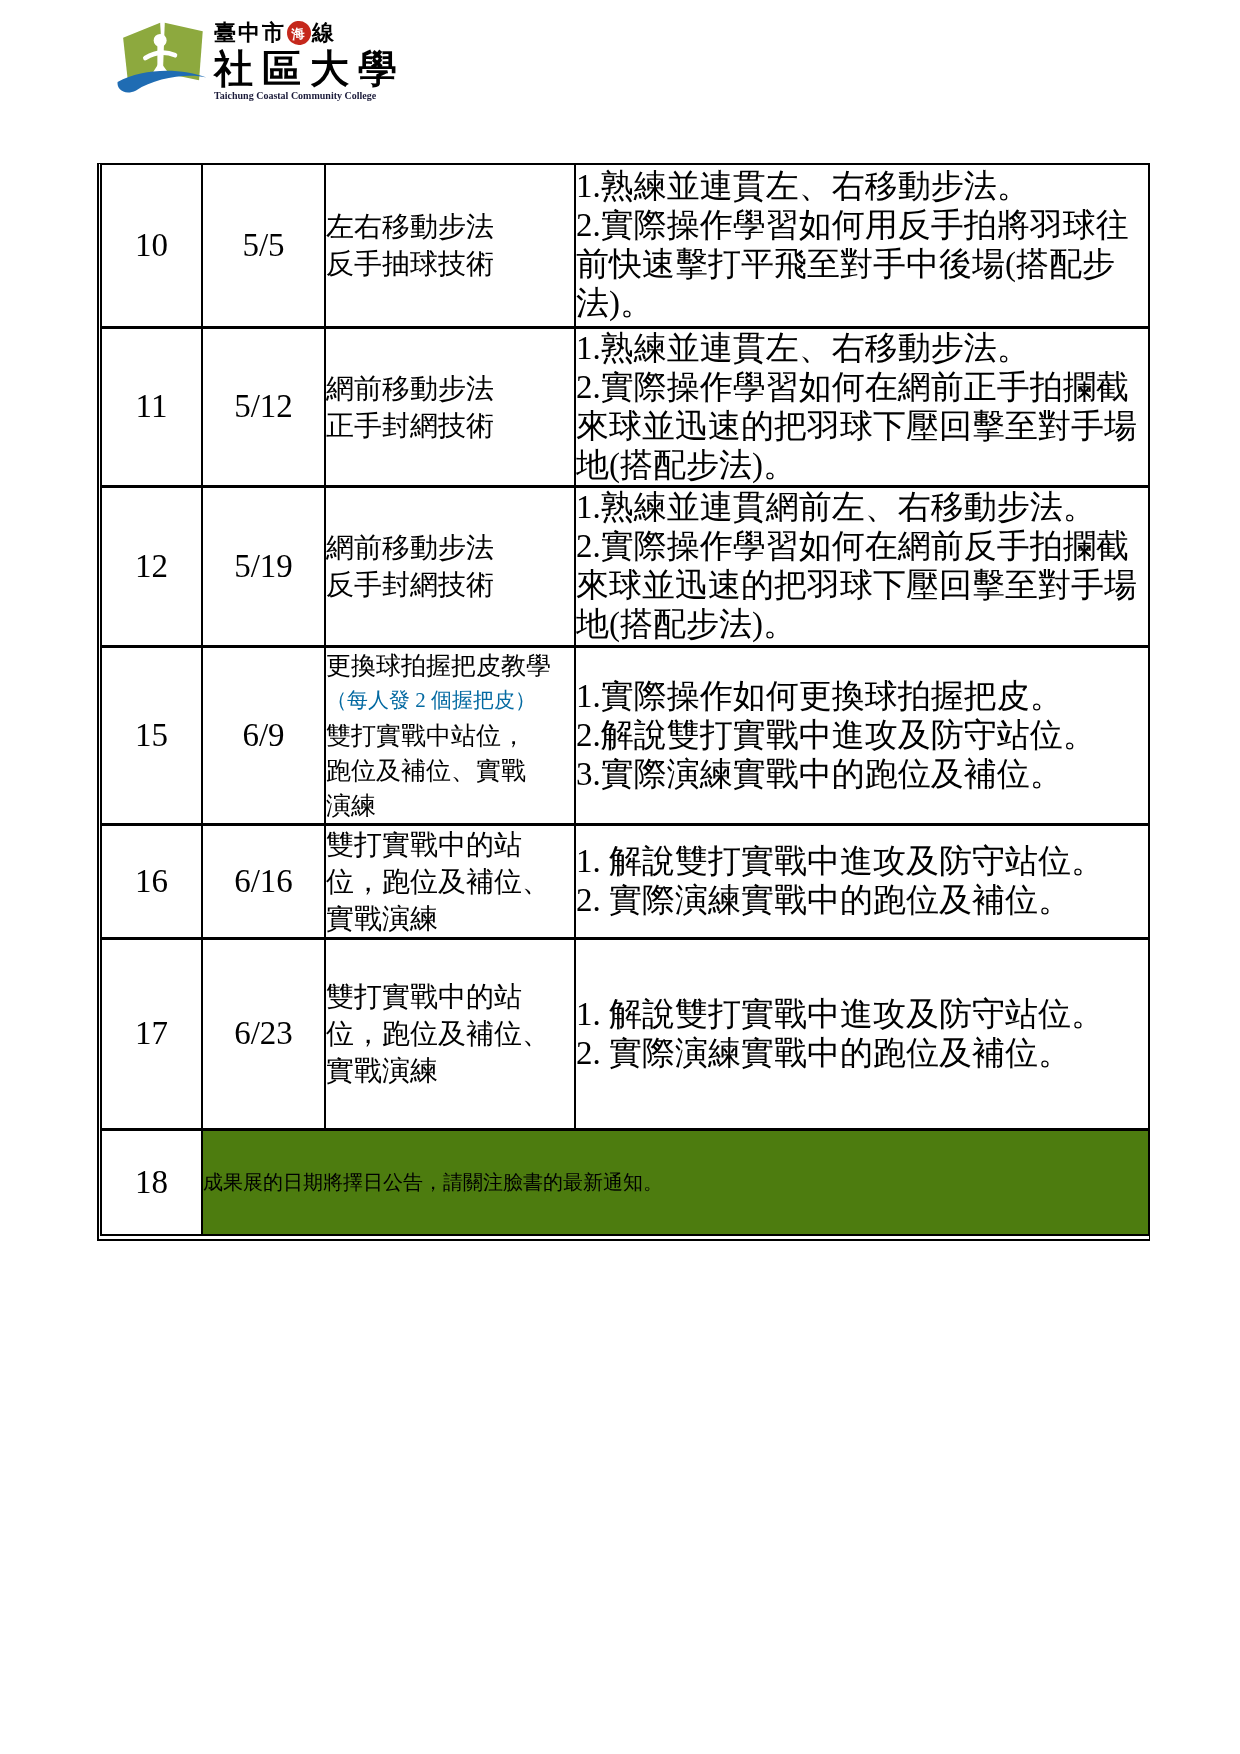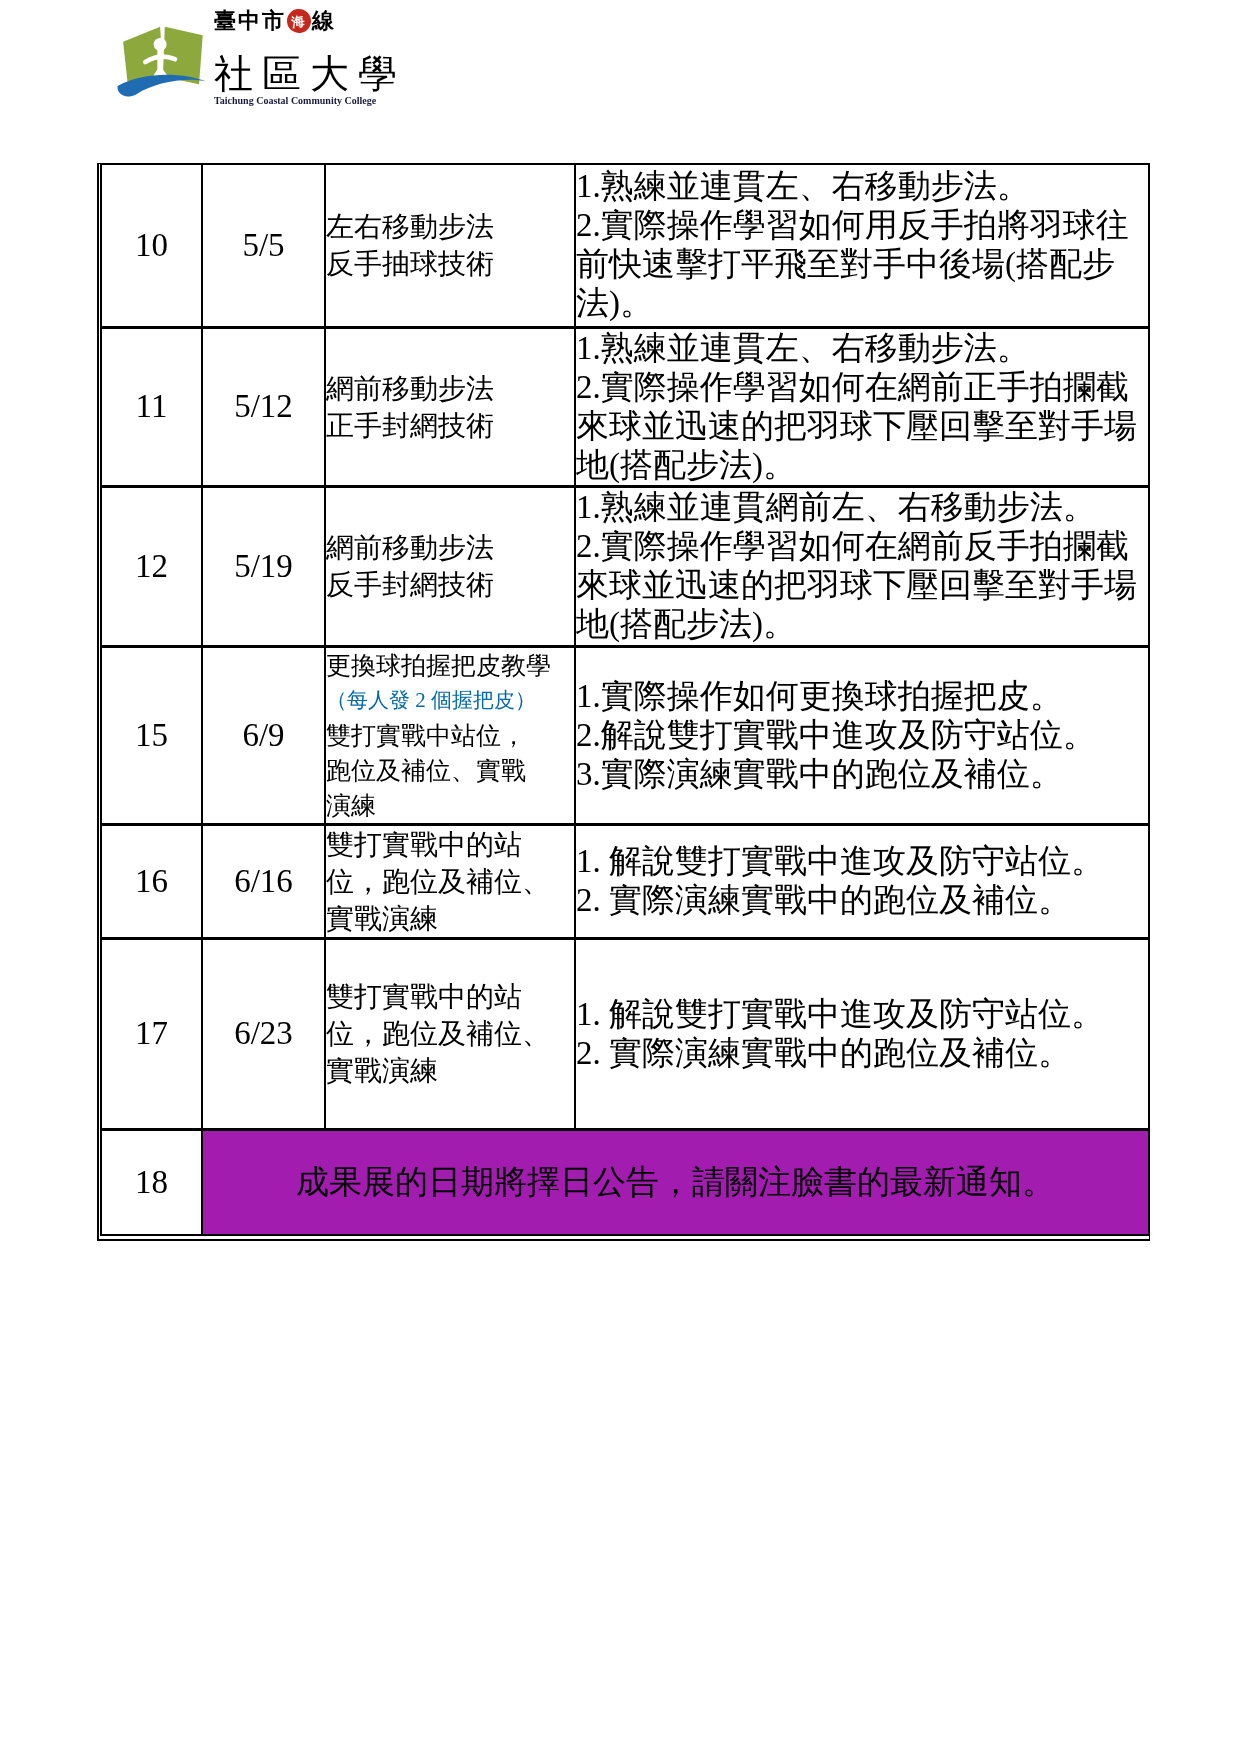--- a/index.html
+++ b/index.html
@@ -13,21 +13,21 @@
     color: #000;
     overflow: hidden;
   }
 
   
   .logo-block {
     position: absolute;
     left: 112px;
     top: 14px;
     display: flex;
-    align-items: flex-end;
+    align-items: flex-start;
     height: 92px;
   }
   .logo-mark { display:block; }
   .logo-text { margin-left: 2px; margin-top: 6px; line-height: 1; }
   .logo-line1 {
     font-size: 22px;
     font-weight: 700;
     letter-spacing: 2px;
     display: flex;
     align-items: center;
@@ -41,23 +41,23 @@
     border-radius: 50%;
     background: #c5281c;
     color: #fff;
     font-size: 13px;
     font-weight: 700;
     margin: 0 1px;
     transform: rotate(-8deg);
   }
   .logo-line2 {
     font-size: 39px;
-    font-weight: 400;
+    font-weight: 700;
     letter-spacing: 9px;
-    margin-top: 20px;
+    margin-top: 3px;
     white-space: nowrap;
   }
   .logo-line3 {
     font-size: 10px;
     font-weight: 700;
     color: #1b1b3a;
     margin-top: 3px;
     white-space: nowrap;
   }
 
@@ -114,23 +114,23 @@
   }
   td.topic .t-line { white-space: nowrap; }
   tr.small-topic td.topic { font-size: 25px; line-height: 35px; }
   .t-line.red { color: #0369a1; font-size: 21px; }
   td.content {
     font-size: 33px;
     line-height: 39px;
     padding: 3px 2px 3px 6px;
   }
   td.notice {
-    background: #a21caf;
-    text-align: center;
-    font-size: 33px;
+    background: #4d7c0f;
+    text-align: left;
+    font-size: 20px;
   }
 
   
   table.course tr:nth-child(1) { height: 162px; }
   table.course tr:nth-child(2) { height: 158px; }
   table.course tr:nth-child(3) { height: 160px; }
   table.course tr:nth-child(4) { height: 77px; }
   table.course tr:nth-child(5) { height: 77px; }
   table.course tr:nth-child(6) { height: 191px; }
   table.course tr:nth-child(7) { height: 105px; }

